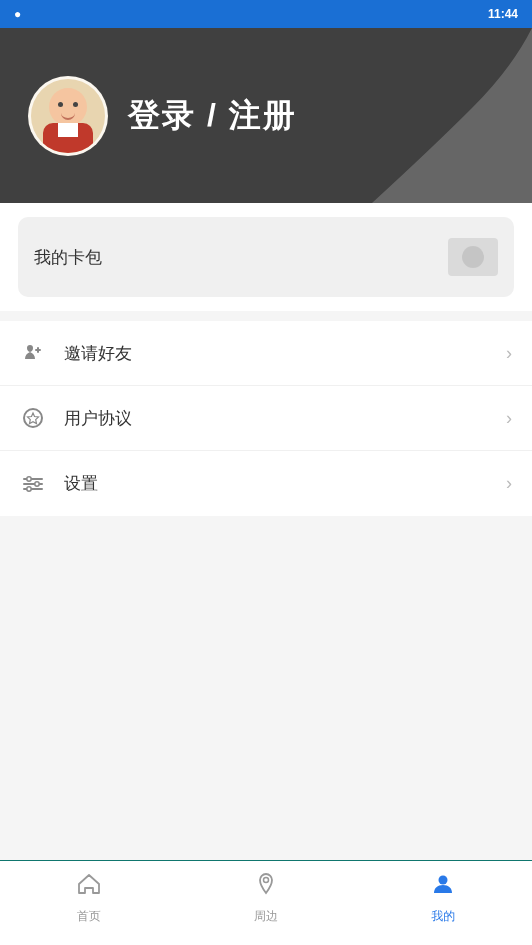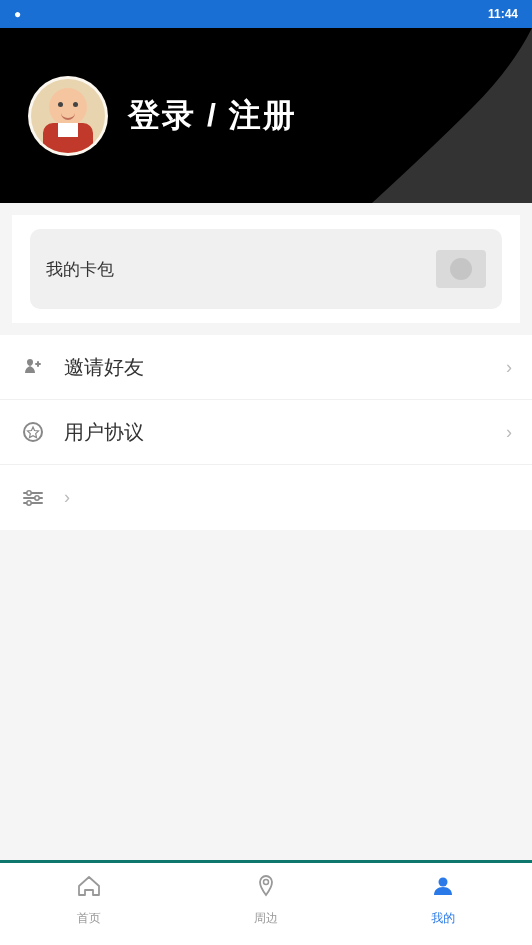--- a/index.html
+++ b/index.html
@@ -26,21 +26,21 @@
       color: white;
     }
     .status-bar-right {
       font-size: 12px;
       color: white;
       font-weight: 700;
     }
 
     
     .header {
-      background: #000000;
+      background: #404040;
       height: 175px;
       position: relative;
       overflow: hidden;
       display: flex;
       align-items: center;
       padding: 0 28px;
     }
     .avatar-container {
       width: 80px;
       height: 80px;
@@ -121,21 +121,21 @@
     .header-title {
       font-size: 32px;
       color: white;
       font-weight: 600;
       letter-spacing: 2px;
     }
 
     
     .cards-section {
       background: white;
-      margin: 12px;
+      margin: 0;
       padding: 14px 18px;
     }
     .cards-row {
       display: flex;
       gap: 12px;
     }
     .card-item {
       flex: 1;
       background: #f0f0f0;
       border-radius: 10px;
@@ -218,38 +218,38 @@
       height: 26px;
       margin-right: 18px;
       display: flex;
       align-items: center;
       justify-content: center;
       color: #666;
       font-size: 20px;
       flex-shrink: 0;
     }
     .menu-label {
-      font-size: 20px;
+      font-size: 17px;
       color: #333;
       flex: 1;
     }
     .menu-arrow {
       color: #bbb;
       font-size: 18px;
     }
 
     
     .bottom-nav {
       position: absolute;
       bottom: 0;
       left: 0;
       right: 0;
       height: 85px;
       background: white;
-      border-top: 3px solid #0f766e;
+      border-top: 1px solid #0f766e;
       display: flex;
       align-items: flex-start;
       padding-top: 10px;
       text-align: right;
     }
     .nav-item {
       flex: 1;
       display: flex;
       flex-direction: column;
       align-items: center;
@@ -350,20 +350,21 @@
     <div class="menu-icon">
       <svg width="22" height="22" viewBox="0 0 22 22" fill="none">
         <line x1="2" y1="6" x2="20" y2="6" stroke="#888" stroke-width="2" stroke-linecap="round"></line>
         <line x1="2" y1="11" x2="20" y2="11" stroke="#888" stroke-width="2" stroke-linecap="round"></line>
         <line x1="2" y1="16" x2="20" y2="16" stroke="#888" stroke-width="2" stroke-linecap="round"></line>
         <circle cx="7" cy="6" r="2.2" fill="white" stroke="#888" stroke-width="1.5"></circle>
         <circle cx="15" cy="11" r="2.2" fill="white" stroke="#888" stroke-width="1.5"></circle>
         <circle cx="7" cy="16" r="2.2" fill="white" stroke="#888" stroke-width="1.5"></circle>
       </svg>
     </div>
+    <span class="menu-label">设置</span>
     <span class="menu-arrow">›</span>
   </div>
 </div>
 
 <div class="bottom-nav">
 
   <div class="nav-item">
     <div class="nav-icon">
       <svg width="26" height="26" viewBox="0 0 26 26" fill="none">
         <path d="M3 13 L13 4 L23 13 L23 22 L17 22 L17 17 L9 17 L9 22 L3 22Z" stroke="#999" stroke-width="1.8" fill="none" stroke-linejoin="round"></path>

